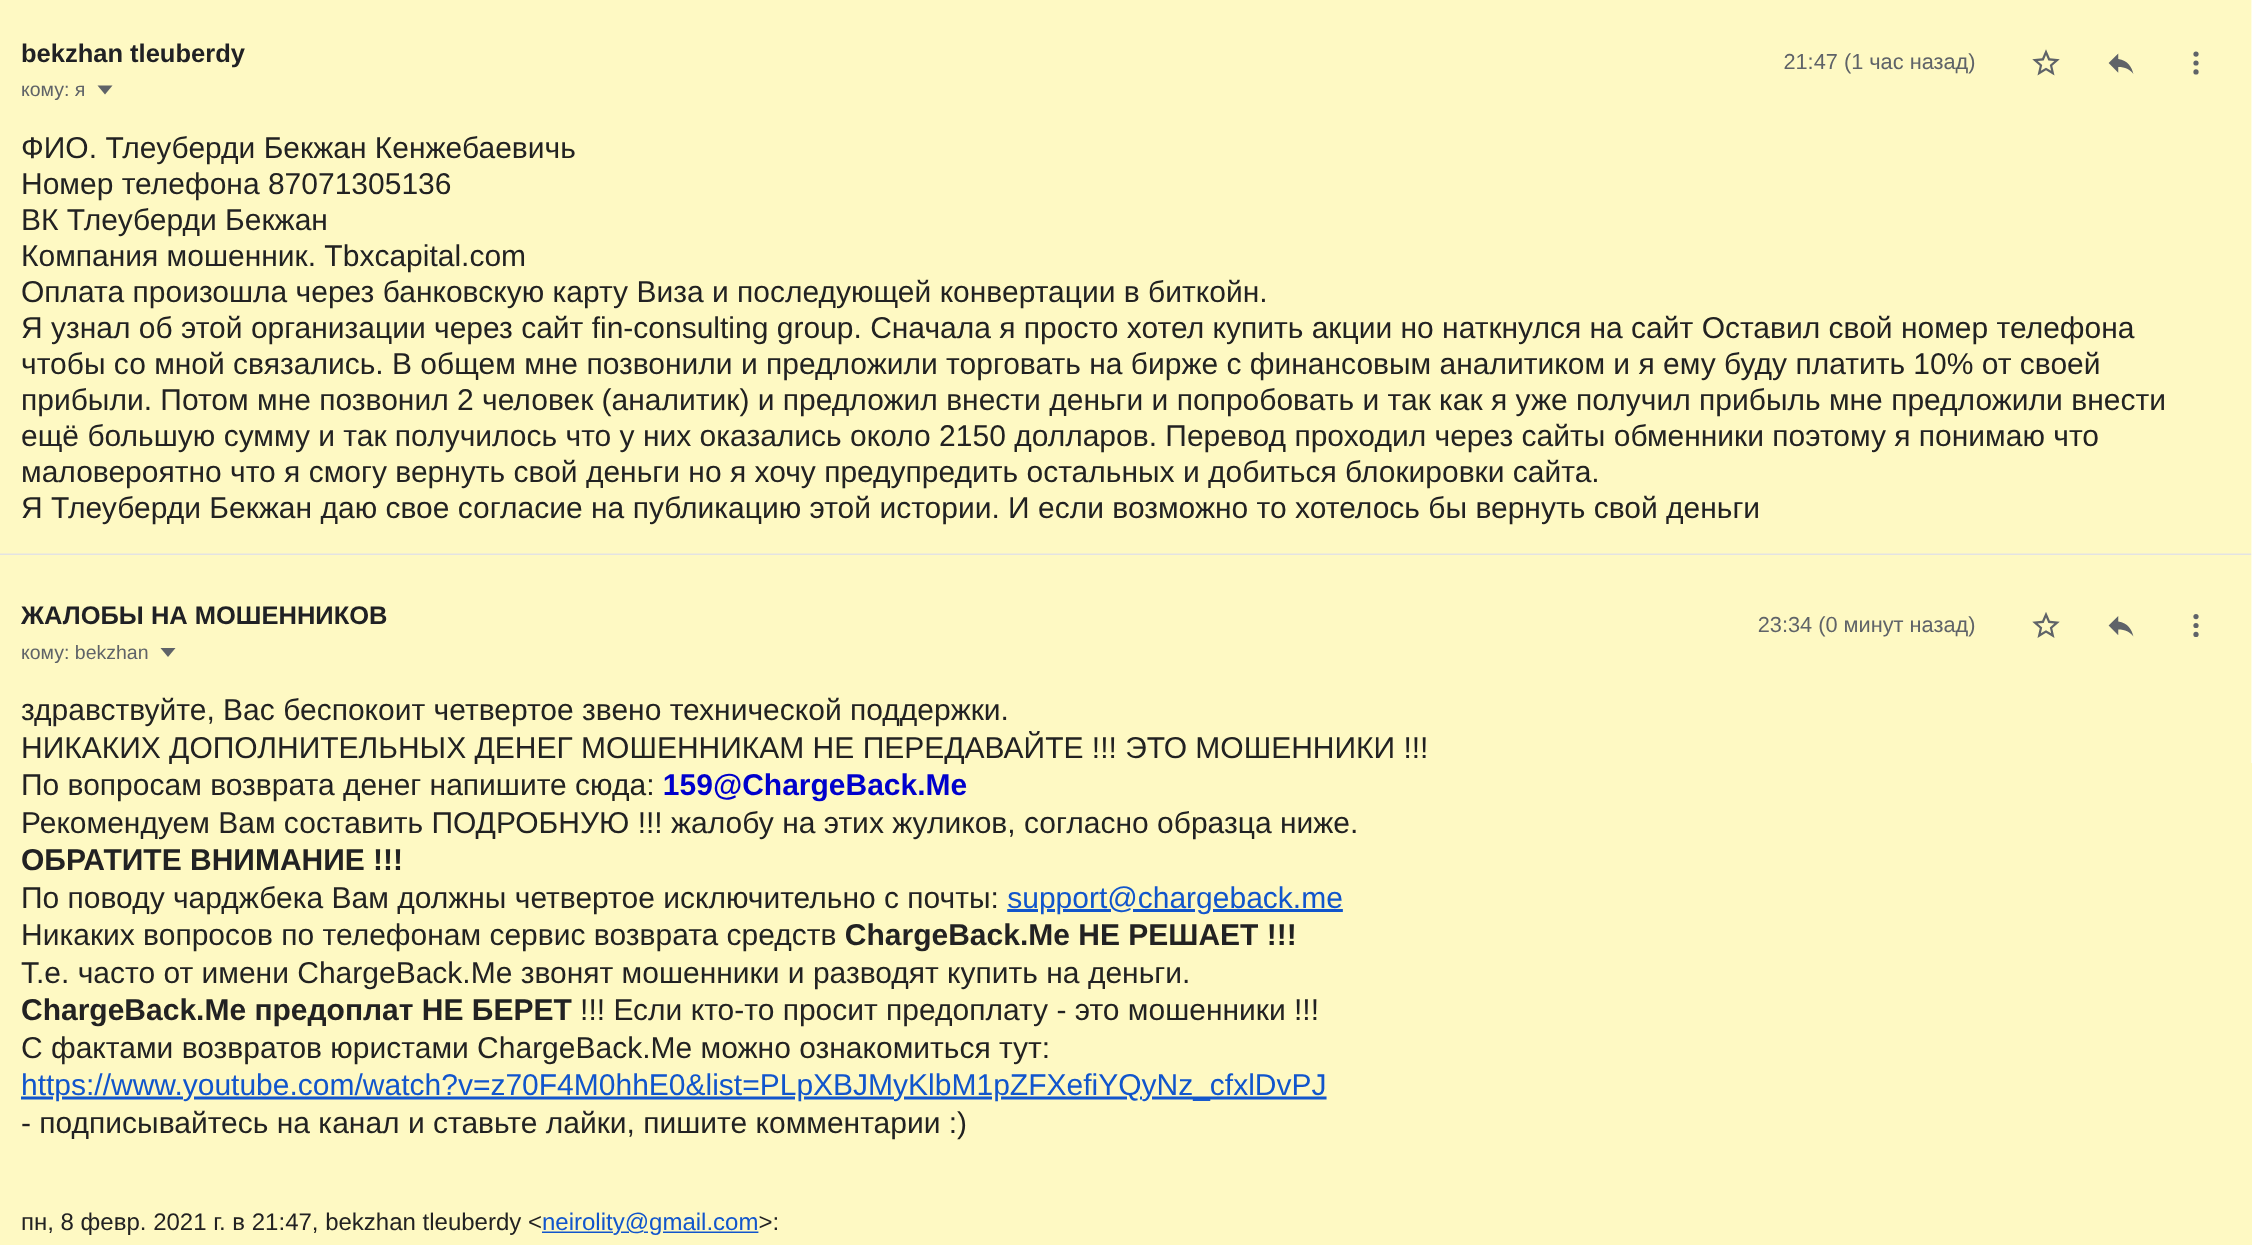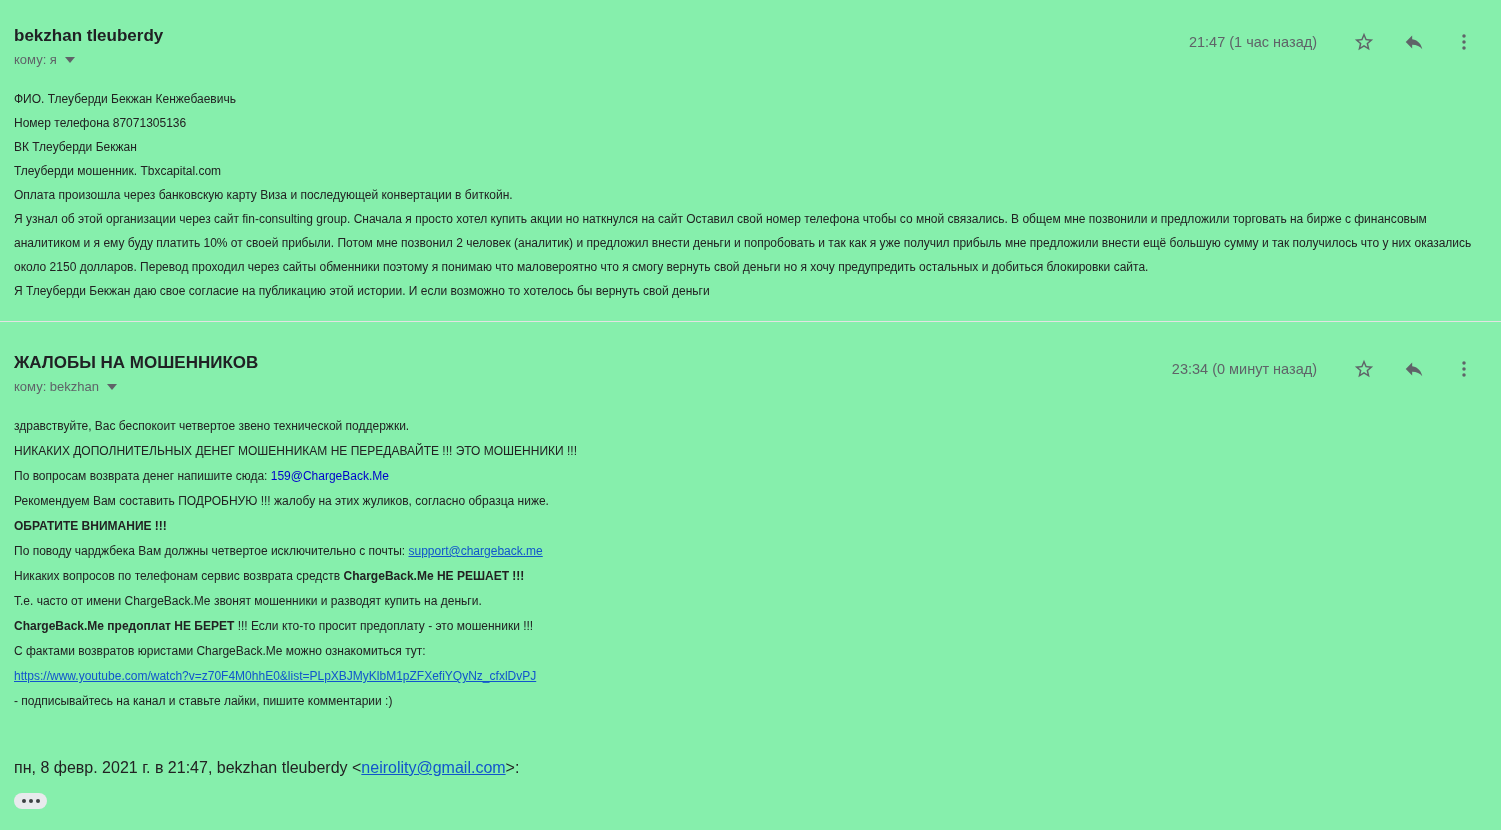--- a/index.html
+++ b/index.html
@@ -2,21 +2,21 @@
 <html><head>
 <meta charset="utf-8">
 <style>
   * { margin: 0; padding: 0; box-sizing: border-box; }
   html, body {
     width: 1501px;
     background: #ffffff;
     font-family: "Liberation Sans", "DejaVu Sans", sans-serif;
     color: #222222;
   }
-  .page { width: 1501px; height: 830px; overflow: hidden; background: #86efac; }
+  .page { width: 1501px; height: 830px; overflow: hidden; background: #fef9c3; }
 
   .email { padding-left: 14px; padding-right: 20px; }
 
   .email-header {
     display: flex;
     justify-content: space-between;
     align-items: flex-start;
   }
   .header-left { display: flex; flex-direction: column; }
   .sender-name {
@@ -57,31 +57,31 @@
   .icon-btn {
     width: 22px; height: 22px;
     display: flex; align-items: center; justify-content: center;
     cursor: pointer;
     flex: 0 0 auto;
   }
   .icon-btn svg { display: block; }
 
   .email-body {
     margin-top: 20px;
-    font-size: 12px;
+    font-size: 20px;
     line-height: 24px;
     color: #222222;
   }
   .email-body.second { line-height: 25px; }
   .body-line { min-height: 24px; }
   .email-body.second .body-line { min-height: 25px; }
 
   .bold { font-weight: bold; }
   a.link { color: #1155cc; text-decoration: underline; cursor: pointer; }
-  a.bold-link { color: #0000cc; font-weight: normal; text-decoration: none; cursor: pointer; }
+  a.bold-link { color: #0000cc; font-weight: bold; text-decoration: none; cursor: pointer; }
 
   .divider {
     border: none;
     border-top: 1px solid #e3e3e3;
     margin: 18px 0 0 0;
   }
   .email.second-email { margin-top: 30px; }
 
   .quote-attribution {
     margin-top: 42px;
@@ -140,21 +140,21 @@
               <circle cx="12" cy="12" r="1.9"></circle>
               <circle cx="12" cy="18.5" r="1.9"></circle>
             </svg>
         </span>
       </div>
     </div>
     <div class="email-body first" id="email-body-0">
         <div class="body-line"><span>ФИО. Тлеуберди Бекжан Кенжебаевичь</span></div>
         <div class="body-line"><span>Номер телефона 87071305136</span></div>
         <div class="body-line"><span>ВК Тлеуберди Бекжан</span></div>
-        <div class="body-line"><span>Тлеуберди мошенник. Tbxcapital.com</span></div>
+        <div class="body-line"><span>Компания мошенник. Tbxcapital.com</span></div>
         <div class="body-line"><span>Оплата произошла через банковскую карту Виза и последующей конвертации в биткойн.</span></div>
         <div class="body-line"><span>Я узнал об этой организации через сайт fin-consulting group. Сначала я просто хотел купить акции но наткнулся на сайт Оставил свой номер телефона чтобы со мной связались. В общем мне позвонили и предложили торговать на бирже с финансовым аналитиком и я ему буду платить 10% от своей прибыли. Потом мне позвонил 2 человек (аналитик) и предложил внести деньги и попробовать и так как я уже получил прибыль мне предложили внести ещё большую сумму и так получилось что у них оказались около 2150 долларов. Перевод проходил через сайты обменники поэтому я понимаю что маловероятно что я смогу вернуть свой деньги но я хочу предупредить остальных и добиться блокировки сайта.</span></div>
         <div class="body-line"><span>Я Тлеуберди Бекжан даю свое согласие на публикацию этой истории. И если возможно то хотелось бы вернуть свой деньги</span></div>
       </div>
   </div>
 
   <hr class="divider">
 
   <div class="email second-email">
     <div class="email-header">

